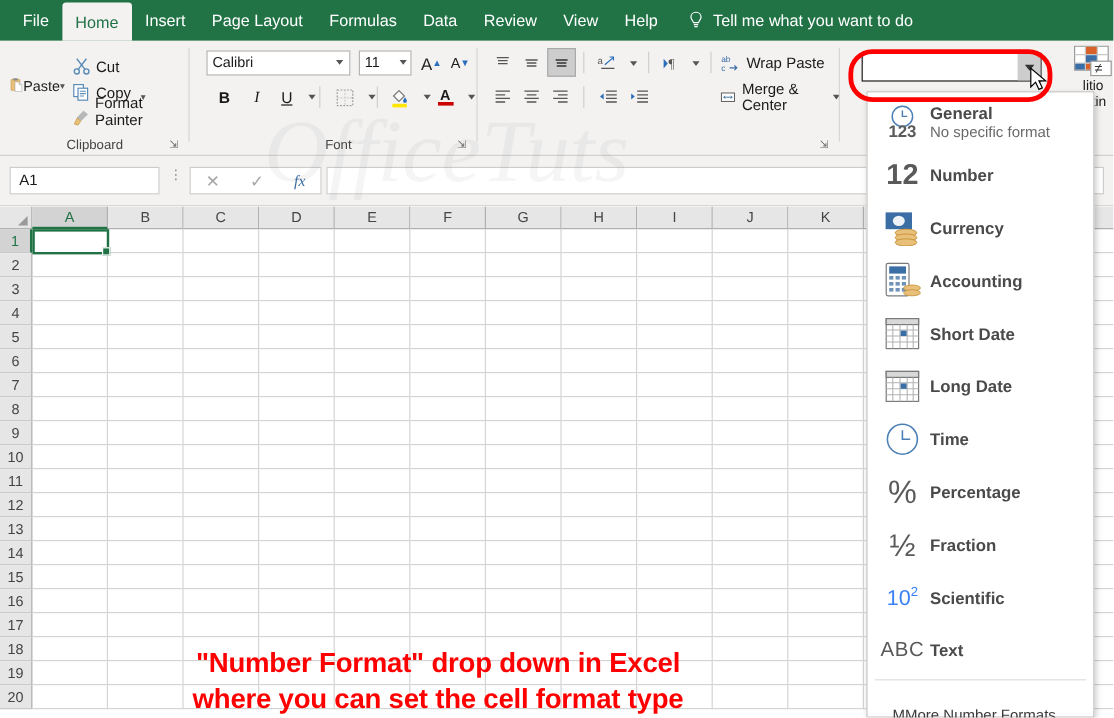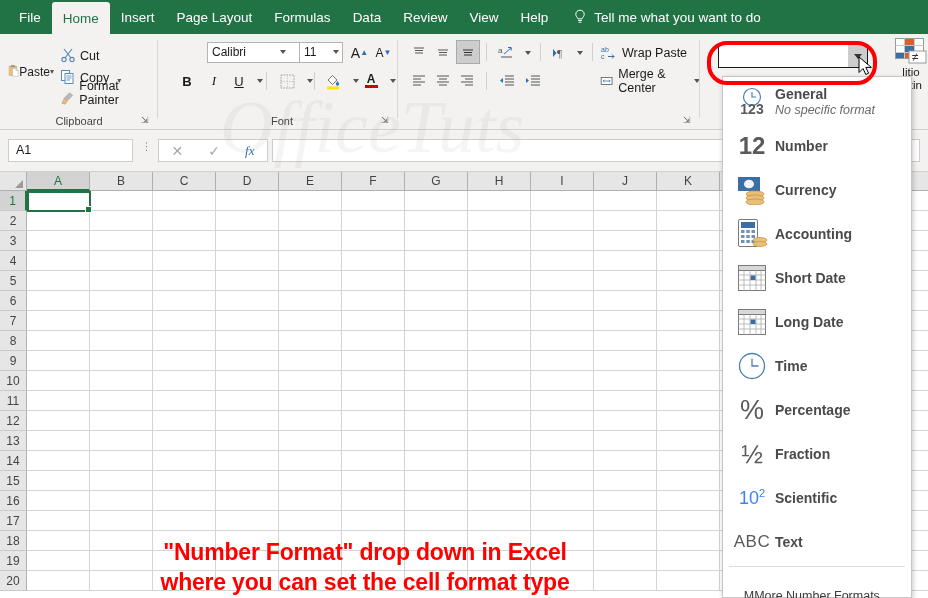--- a/index.html
+++ b/index.html
@@ -94,21 +94,20 @@
   .cv-small { font-size: 8px; color:#555; margin-left:4px; }
 
   
   #g-font { left: 166px; width: 232px; }
   .fontname-box {
     position: absolute; left: 6px; top: 8px;
     width: 120px; height: 21px;
     background: #fff; border: 1px solid #b6b4b2;
     font-size: 12px; color: #1a1a1a;
     padding: 2px 16px 0 4px;
-    margin-left: 35px;
   }
   .fontsize-box {
     position: absolute; left: 133px; top: 8px;
     width: 44px; height: 21px;
     background: #fff; border: 1px solid #b6b4b2;
     font-size: 12px; color: #1a1a1a;
     padding: 2px 14px 0 4px;
   }
   .combo-arrow {
     position: absolute; right: 3px; top: 7px;
@@ -335,21 +334,21 @@
     width: 46px; min-width: 46px;
     display: flex; align-items: center; justify-content: center;
     color: #5a5a5a;
   }
   .dd-txt { display: flex; flex-direction: column; justify-content: center; }
   .dd-title {
     font-size: 14px; font-weight: bold; color: #4a4a4a;
     line-height: 16px;
   }
   .dd-sub {
-    font-size: 12.5px; color: #6a6a6a; line-height: 16px; font-style: italic;
+    font-size: 12.5px; color: #6a6a6a; line-height: 16px;
   }
   .dd-sep { height: 1px; background: #e0dedc; margin: 2px 6px; }
   .dd-more {
     height: 28px; display: flex; align-items: center; justify-content: center;
     font-size: 12.5px; color: #3a3a3a;
     cursor: default;
   }
   .dd-more span { text-decoration: none; margin-top: 26px; }
   .dd-more u { text-decoration: underline; }
   .dd-more .ul-all { border-bottom: 1px solid #3a3a3a; }

